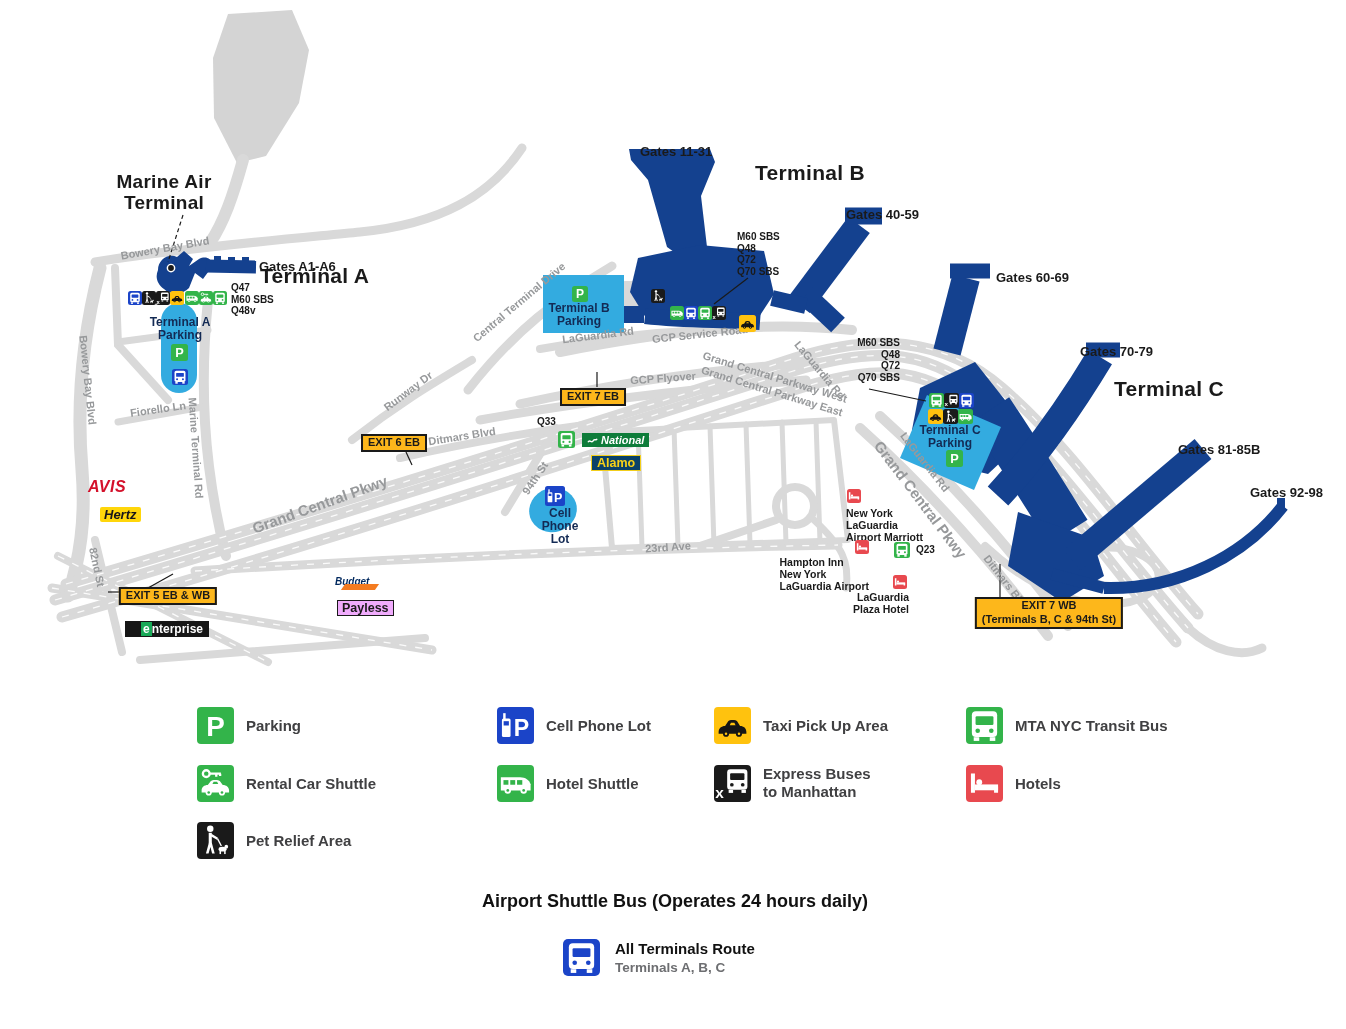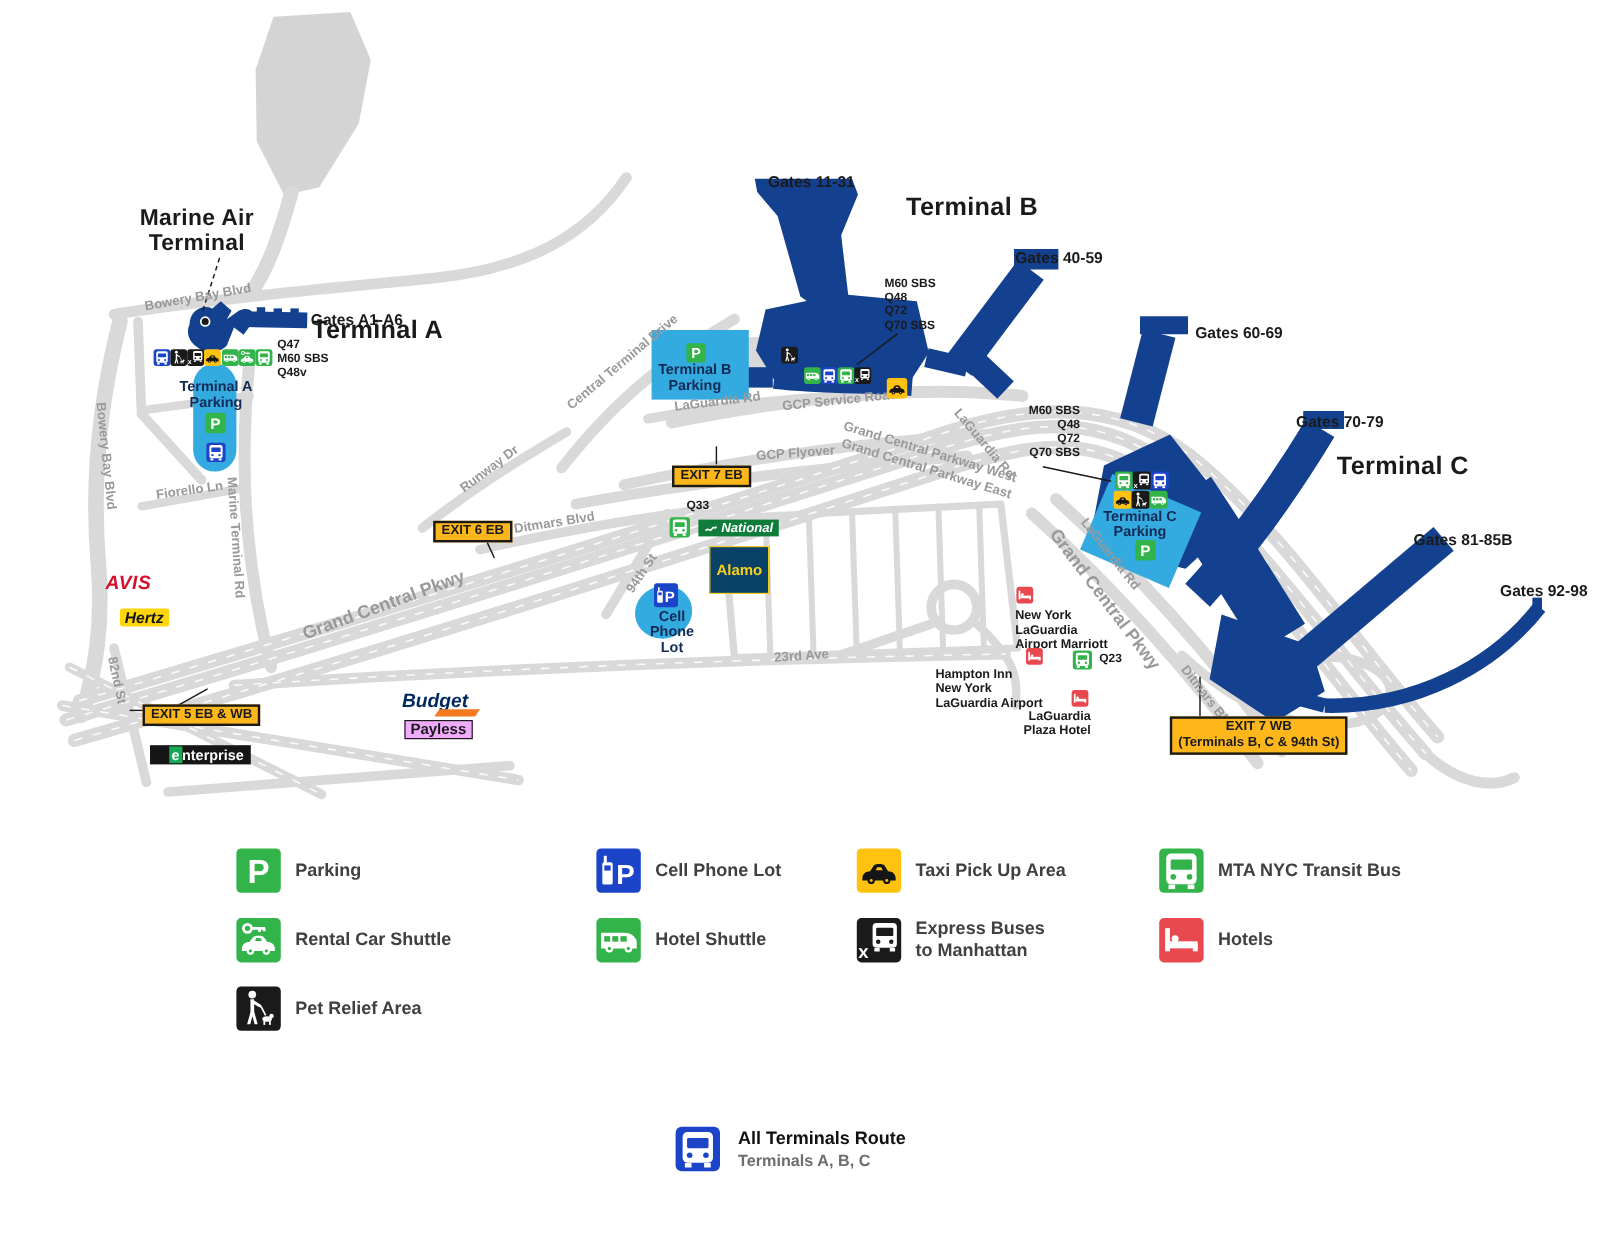--- a/index.html
+++ b/index.html
@@ -28,22 +28,22 @@
   .lg-item{position:absolute;height:37px;}
   .lg-ic{position:absolute;left:0;top:0;width:37px;height:37px;border-radius:4px;display:block;}
   .lg-ic svg{width:100%;height:100%;display:block;}
   .lg-lbl{position:absolute;left:49px;top:50%;transform:translateY(-50%);font-weight:800;font-size:15px;
     color:#404042;white-space:pre-line;line-height:1.25;width:280px;}
   .brand{position:absolute;font-weight:800;white-space:nowrap;}
   .avis{color:#D4112B;font-style:italic;font-size:16px;letter-spacing:.5px;}
   .hertz{background:#FFD60A;color:#16151A;font-style:italic;font-size:13px;padding:0 4px;border-radius:2px;}
   .national{background:#0E7C3A;color:#fff;font-style:italic;font-size:11px;padding:1px 5px;display:flex;align-items:center;gap:3px;}
   .nflag{width:11px;height:9px;display:block;}
-  .alamo{background:#0A4168;border:1.5px solid #F2CE1B;color:#F7D117;font-size:12.5px;padding:12px 5px;}
-  .budget{color:#00285E;font-style:italic;font-size:16px;}
+  .alamo{background:#0A4168;border:1.5px solid #F2CE1B;color:#F7D117;font-size:12.5px;padding:0 5px;}
+  .budget{color:#00285E;font-style:italic;font-size:10px;}
   .swoosh{position:absolute;right:-8px;bottom:-3px;width:34px;height:6px;background:#F47B20;transform:skewX(-35deg);}
   .payless{background:#f0abfc;border:1.5px solid #1A1A1A;color:#1A1A1A;font-size:12.5px;padding:0 4px;}
   .enterprise{background:#161616;color:#fff;font-size:12px;padding:1px 6px 1px 16px;}
   .enterprise::first-letter{color:#fff;background:#18A957;padding:0 2px;}
   .shuttle-title{position:absolute;transform:translateX(-50%);font-weight:800;font-size:18px;color:#111;white-space:nowrap;}
   .sh-route{position:absolute;font-weight:800;font-size:15px;color:#111;}
   .sh-sub{position:absolute;font-weight:700;font-size:13.5px;color:#6D6E71;}
 </style>
 </head>
 <body>
@@ -252,21 +252,21 @@
 M60 SBS
 Q48v</div>
       <div class="lbl bus" style="left: 737px; top: 231px;">M60 SBS
 Q48
 Q72
 Q70 SBS</div>
       <div class="lbl bus" style="left: 900px; top: 337px; text-align: right; transform: translateX(-100%);">M60 SBS
 Q48
 Q72
 Q70 SBS</div>
-      <div class="lbl bus" style="left: 572px; top: 416px;">Q33</div>
+      <div class="lbl bus" style="left: 537px; top: 416px;">Q33</div>
       <div class="lbl bus" style="left: 916px; top: 544px;">Q23</div>
       <div class="lbl park" style="left: 180px; top: 329px; text-align: center; transform: translate(-50%, -50%);">Terminal A
 Parking</div>
       <div class="lbl park" style="left: 579px; top: 315px; text-align: center; transform: translate(-50%, -50%);">Terminal B
 Parking</div>
       <div class="lbl park" style="left: 950px; top: 437px; text-align: center; transform: translate(-50%, -50%);">Terminal C
 Parking</div>
       <div class="lbl park" style="left: 560px; top: 527px; text-align: center; transform: translate(-50%, -50%);">Cell
 Phone
 Lot</div>
@@ -537,20 +537,21 @@
     <span>National</span>
   </div>
   <div class="brand alamo" style="left:591px;top:455px">Alamo</div>
   <div class="brand budget" style="left:335px;top:576px">
     <span>Budget</span>
     <span class="swoosh"></span>
   </div>
   <div class="brand payless" style="left:337px;top:600px">Payless</div>
   <div class="brand enterprise" style="left:125px;top:621px">enterprise</div>
 
+  <div class="shuttle-title" style="left:675px;top:891px">Airport Shuttle Bus (Operates 24 hours daily)</div>
   <span class="mi bg-blue" style="left:563px;top:939px;width:37px;height:37px;border-radius:5px">
     <svg viewBox="0 0 24 24">
         <use href="#i-bus"></use>
       </svg>
   </span>
   <div class="sh-route" style="left:615px;top:940px">All Terminals Route</div>
   <div class="sh-sub" style="left:615px;top:960px">Terminals A, B, C</div>
 
 </div>
 

